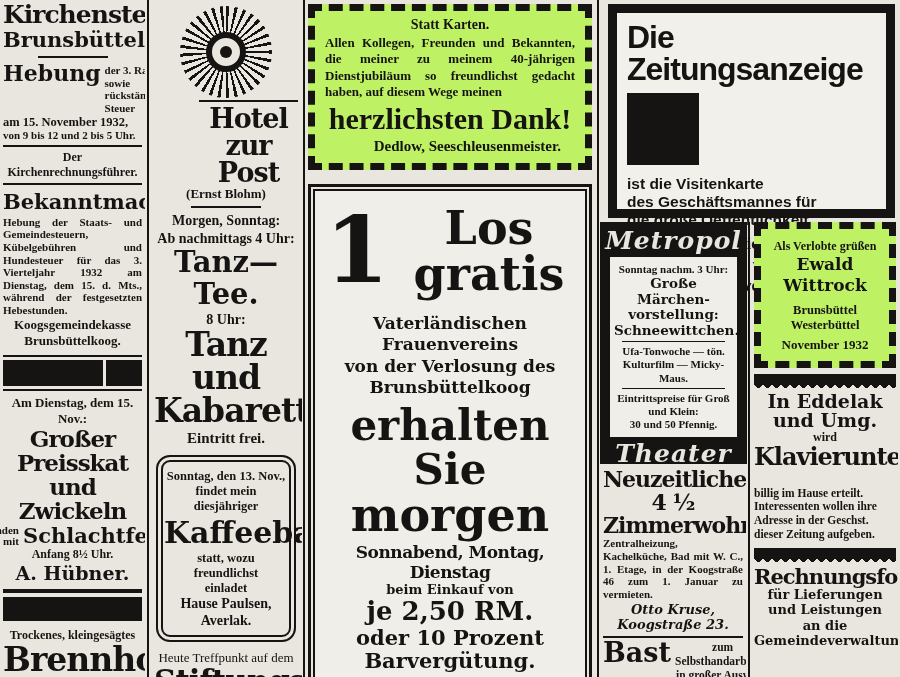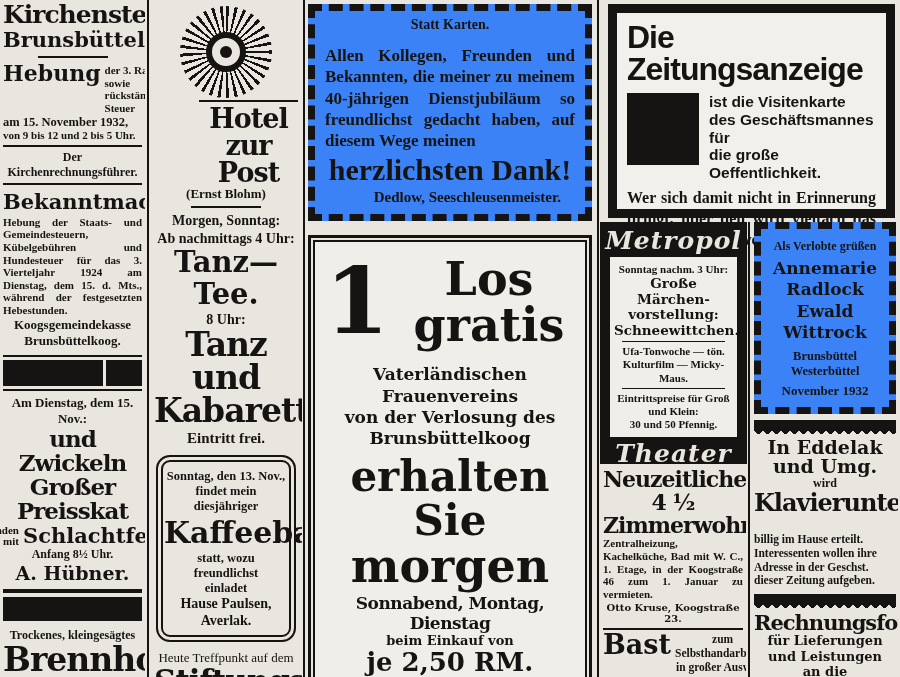--- a/index.html
+++ b/index.html
@@ -55,43 +55,43 @@
   .tanztee{font-size:29px;line-height:1.1;}
   .kabarett{font-size:33px;line-height:1.0;letter-spacing:-1px;}
   .eintritt{font-weight:bold;font-size:15px;margin-top:3px;}
   .kaffee-box{border:2px solid var(--ink);border-radius:14px;box-shadow:0 0 0 3px var(--paper) inset,0 0 0 5px var(--ink) inset;
     padding:12px 6px 10px;margin:8px 2px;}
   .kaffee-line{font-weight:bold;font-size:12.5px;line-height:1.2;}
   .kaffee-title{font-size:30px;line-height:1.1;margin:2px 0;}
   .stift-intro{font-weight:normal;font-size:13px;}
   .stift-title{font-size:31px;line-height:1;letter-spacing:-1px;}
   
-  .film-border{border:7px dashed var(--ink);background:#3b82f6;}
+  .film-border{border:7px dashed var(--ink);background:#bef264;}
   .dank{padding:6px 10px 8px;}
   .dank-line1{font-weight:bold;font-size:14px;}
-  .dank-body{font-weight:bold;font-size:17px;line-height:1.25;text-align:justify;margin-top:12px;}
+  .dank-body{font-weight:bold;font-size:13px;line-height:1.25;text-align:justify;margin-top:2px;}
   .dank-title{font-size:30px;font-weight:bold;margin:2px 0;}
   .dank-sign{font-weight:bold;font-size:15px;text-align:right;padding-right:14px;}
   .lottery{border:3px solid var(--ink);box-shadow:0 0 0 2px var(--paper) inset,0 0 0 4px var(--ink) inset;
     margin-top:14px;padding:18px 14px 12px;background:#f0eee8;}
   .los-row{display:flex;align-items:center;justify-content:center;gap:14px;}
   .los-one{font-size:92px;font-weight:bold;line-height:.8;font-family:"DejaVu Serif",serif;}
   .los-title{font-size:46px;line-height:1;}
   .los-mid{font-size:17px;line-height:1.25;margin-top:16px;}
   .los-big1{font-size:42px;line-height:1.05;margin-top:6px;}
   .los-big2{font-size:46px;line-height:1.0;}
   .los-days{font-size:17px;margin-top:4px;letter-spacing:-.5px;}
   .los-cond1{font-size:13px;}
   .los-amount{font-size:26px;line-height:1.1;}
   .los-cond2{font-size:21px;line-height:1.1;}
   
   .zeitanz{position:absolute;left:608px;top:4px;width:287px;height:214px;
     border:9px solid var(--ink);background:#f2f0ea;padding:8px 10px;}
   .zeit-title{font-family:"Liberation Sans",sans-serif;font-weight:bold;font-size:32px;letter-spacing:-1px;line-height:1;}
-  .zeit-row{display:flex;gap:10px;margin-top:8px;}
+  .zeit-row{display:flex;gap:10px;margin-top:8px;flex-direction:column;}
   .zeit-square{width:72px;height:72px;background:var(--ink);flex:0 0 auto;}
   .zeit-sub{font-family:"Liberation Sans",sans-serif;font-weight:bold;font-size:15.5px;line-height:1.15;}
   .zeit-body{font-size:16px;line-height:1.3;margin-top:6px;text-align:justify;font-weight:bold;}
   
   .metropol{position:absolute;left:600px;top:222px;width:147px;height:242px;background:var(--ink);
     display:flex;flex-direction:column;justify-content:space-between;padding:6px 4px;}
   .met-name{color:var(--paper);font-style:italic;font-weight:bold;font-size:25px;text-align:center;
     font-family:"DejaVu Serif",serif;letter-spacing:1px;line-height:1;}
   .met-box{background:#f0eee8;border:1px solid #f0eee8;margin:4px 6px;padding:5px 3px;text-align:center;}
   .met-line{font-weight:bold;font-size:11px;line-height:1.2;}
@@ -141,36 +141,36 @@
       </div>
       <div class="smallbody" style="text-align:left;font-size:12.5px;">am 15. November 1932,</div>
       <div class="smallbody" style="text-align:left;">von 9 bis 12 und 2 bis 5 Uhr.</div>
       <hr class="rule">
       <div class="signline">Der Kirchenrechnungsführer.</div>
       <hr class="rule">
     </div>
 
     <div class="c">
       <div class="frak bek-title">Bekanntmachung.</div>
-      <div class="smallbody j">Hebung der Staats- und Gemeindesteuern, Kübelgebühren und Hundesteuer für das 3. Vierteljahr 1924 am Dienstag, dem 15. d. Mts., während der festgesetzten Hebestunden.</div>
+      <div class="smallbody j">Hebung der Staats- und Gemeindesteuern, Kübelgebühren und Hundesteuer für das 3. Vierteljahr 1932 am Dienstag, dem 15. d. Mts., während der festgesetzten Hebestunden.</div>
       <div class="signline" style="font-size:13px;">Koogsgemeindekasse</div>
       <div class="signline" style="font-size:13px;">Brunsbüttelkoog.</div>
     </div>
 
     <hr class="rule" style="margin-top:6px;">
     <div style="display:flex;gap:3px;">
       <div class="redact" style="width:100px;height:26px;"></div>
       <div class="redact" style="flex:1;height:26px;"></div>
     </div>
     <hr class="rule">
 
     <div class="c">
       <div class="pre-intro">Am Dienstag, dem 15. Nov.:</div>
+      <div class="frak pre-big">Großer Preisskat</div>
       <div class="frak pre-big">und Zwickeln</div>
-      <div class="frak pre-big">Großer Preisskat</div>
       <div class="verb">
         <span style="display:inline-block;">
           <small style="display:block;">verbunden</small>
           <small style="display:block;">mit</small>
         </span>
         <span class="frak schlacht">Schlachtfest.</span>
       </div>
       <div class="smallbody" style="font-size:12px;">Anfang 8½ Uhr.</div>
       <div class="frak" style="font-size:19px;">A. Hübner.</div>
     </div>
@@ -286,39 +286,38 @@
       <div class="met-line">30 und 50 Pfennig.</div>
     </div>
     <div class="met-name">Theater</div>
   </div>
 
   <div class="col" style="left:600px;top:468px;width:146px;height:209px;padding:0 3px;">
     <div class="c">
       <div class="frak wohn-title">Neuzeitliche 4 ½</div>
       <div class="frak wohn-title">Zimmerwohnung</div>
       <div class="smallbody j">Zentralheizung, Kachelküche, Bad mit W. C., 1. Etage, in der Koogstraße 46 zum 1. Januar zu vermieten.</div>
-      <div class="frak" style="font-size:10px;margin-top:2px;">Otto Kruse, Koogstraße 23.</div>
+      <div class="frak" style="font-size:13px;margin-top:2px;font-style:italic;">Otto Kruse, Koogstraße 23.</div>
     </div>
     <hr class="rule" style="margin-top:4px;">
     <div class="bast-row">
       <span class="frak bast-lead">Bast</span>
       <span class="bast-body">
         <span style="display:block;">zum Selbsthandarbeiten</span>
         <span style="display:block;">in großer Auswahl.</span>
 
       </span>
     </div>
 
   </div>
 
   <div class="col" style="left:752px;top:222px;width:146px;height:455px;padding:0 2px;">
 
     <div class="film-border verlob">
       <div class="verlob-line">Als Verlobte grüßen</div>
-      <div class="verlob-name" style="margin-top:4px;">Annemarie Radlock</div>
       <div class="verlob-name">Ewald Wittrock</div>
       <div class="verlob-place">Brunsbüttel  Westerbüttel</div>
       <div class="verlob-date">November 1932</div>
     </div>
 
     <div class="sawtooth"></div>
 
     <div class="c">
       <div class="frak klav-line1">In Eddelak und Umg.</div>
       <div class="klav-line2">wird</div>

